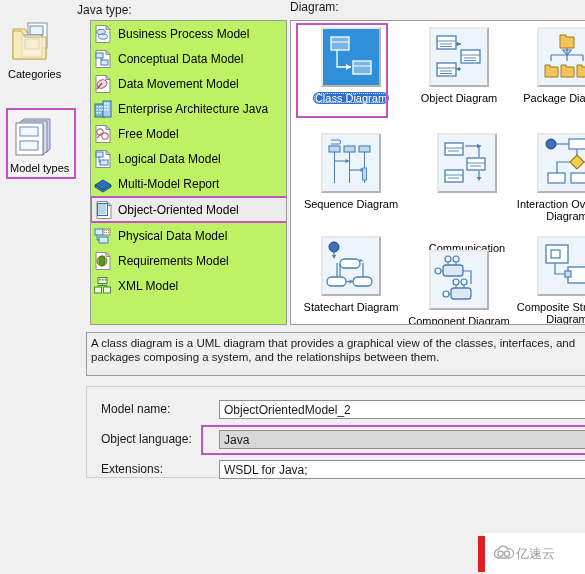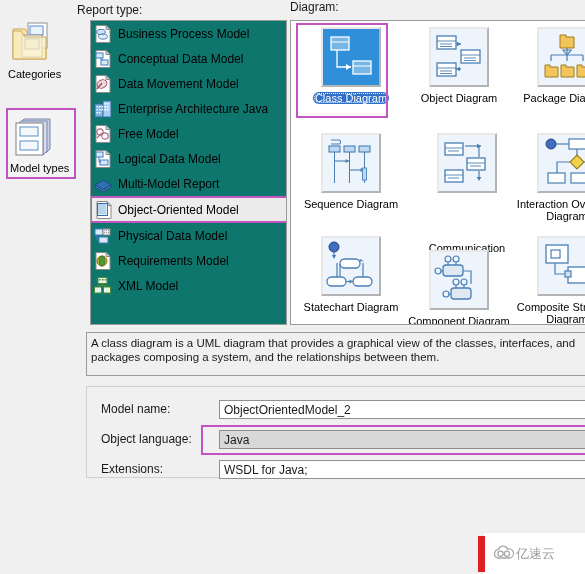--- a/index.html
+++ b/index.html
@@ -31,21 +31,21 @@
   .rail-mt  { top: 108px; border: 2px solid #c154c1; background: #f4f4f4; }
 
   
   .field-label { position: absolute; font-size: 12px; color: #1a1a1a; }
   #lbl-modeltype { left: 77px; top: 3px; }
   #lbl-diagram   { left: 290px; top: 0; }
 
   
   .listbox {
     position: absolute; left: 90px; top: 20px; width: 197px; height: 305px;
-    background: #0f766e; border: 1px solid #9a9a9a; overflow: hidden;
+    background: #bef264; border: 1px solid #9a9a9a; overflow: hidden;
   }
   .lb-row {
     display: flex; align-items: center; height: 25px; padding-left: 3px;
     position: relative;
   }
   .lb-row .lb-text {
     font-size: 12px; color: #000; margin-left: 6px; white-space: nowrap;
   }
   .lb-row.selected {
     background: #ececec;
@@ -157,21 +157,21 @@
         <path d="M14 4 L40 4 L40 34 L36 38 L36 8 L10 8 Z" fill="#c8cee8" stroke="#7d86ad" stroke-width="1"></path>
         <path d="M11 6 L37 6 L37 36 L33 40 L33 10 L7 10 Z" fill="#d7dcf0" stroke="#7d86ad" stroke-width="1"></path>
         <rect x="6" y="8" width="27" height="32" fill="#ffffff" stroke="#7f7f7f" stroke-width="1"></rect>
         <rect x="10" y="12" width="18" height="9" fill="#f4f8fd" stroke="#5b8fc9" stroke-width="1"></rect>
         <rect x="10" y="26" width="18" height="9" fill="#f4f8fd" stroke="#5b8fc9" stroke-width="1"></rect>
       </svg>
       <span class="rail-label">Model types</span>
     </div>
   </div>
 
-  <div class="field-label" id="lbl-modeltype">Report type:</div>
+  <div class="field-label" id="lbl-modeltype">Java type:</div>
   <div class="field-label" id="lbl-diagram">Diagram:</div>
 
   <div class="listbox" id="model-type-list">
       <div class="lb-row">
         <span class="mico"><svg width="18" height="18" viewBox="0 0 18 18">
             <path d="M2 0.5 L12 0.5 L16 4.5 L16 17.5 L2 17.5 Z" fill="#ffffff" stroke="#8a8a8a" stroke-width="1"></path>
             <path d="M12 0.5 L12 4.5 L16 4.5 Z" fill="#dcdcdc" stroke="#8a8a8a" stroke-width="1"></path>
             <ellipse cx="7" cy="7" rx="4.4" ry="2.6" fill="#cfe2f4" stroke="#4a7fb5" stroke-width="1"></ellipse>
             <ellipse cx="9" cy="11.5" rx="4.4" ry="2.6" fill="#e6eef8" stroke="#4a7fb5" stroke-width="1"></ellipse>
             <path d="M8 9 L9 10.5" stroke="#4a7fb5" stroke-width="1"></path>

